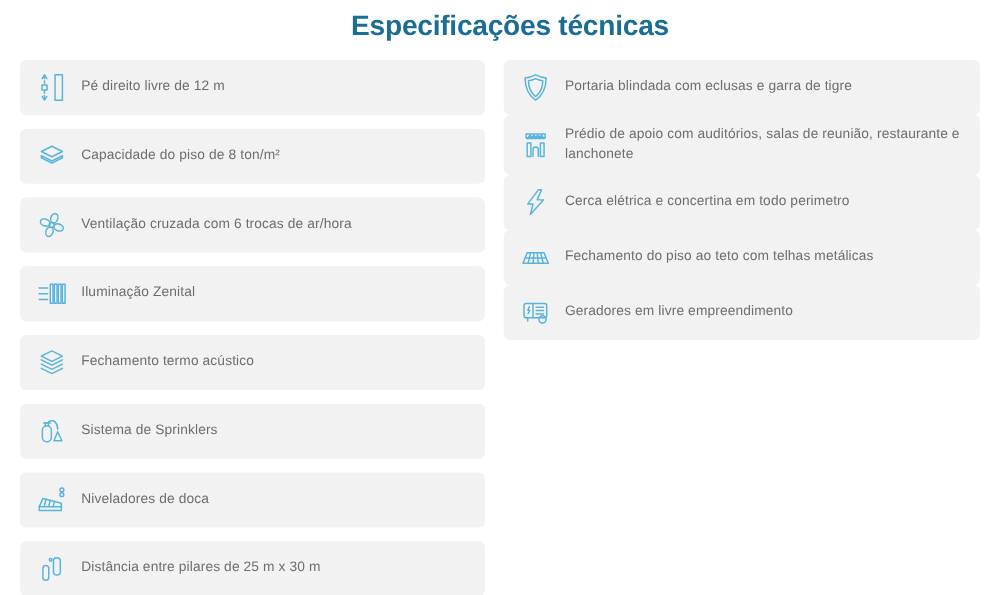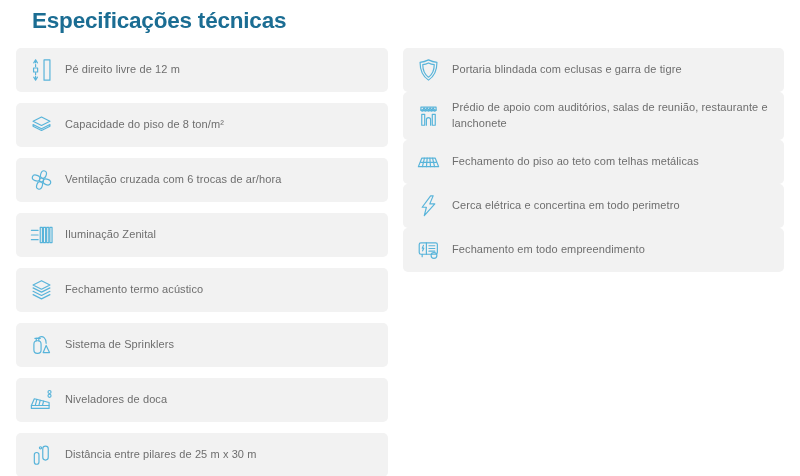--- a/index.html
+++ b/index.html
@@ -3,21 +3,21 @@
 <meta charset="utf-8">
 <style>
   html,body{margin:0;padding:0;}
   body{
     width:800px;height:476px;overflow:hidden;background:#ffffff;
     font-family:"Liberation Sans",sans-serif;
   }
   .wrap{padding:6px 16px 0 16px;}
   .page-title{
     font-size:22.5px;font-weight:bold;color:#1b6d93;
-    margin:2px 0 14px 16px;letter-spacing:-0.2px;
+    margin:2px 0 14px 16px;letter-spacing:-0.2px;text-align:center;
   }
   .cols{display:flex;gap:15px;align-items:stretch;}
   .col{display:flex;flex-direction:column;}
   .col-left{width:372px;gap:11px;text-align:center;}
   .col-right{width:381px;}
   .card{
     background:#f2f2f2;border-radius:5px;
     display:flex;align-items:center;gap:10px;
     padding:8px 8px 8px 12px;min-height:43px;box-sizing:border-box;
   }
@@ -160,47 +160,47 @@
             <path d="M8 14 V27 H11.5 V14 Z M20.5 14 V27 H24 V14 Z"></path>
             <path d="M13.5 27 V20.5 a2.5 2.5 0 0 1 5 0 V27"></path>
           </svg>
         </span>
         <span class="label">Prédio de apoio com auditórios, salas de reunião, restaurante e lanchonete</span>
       </div>
 
       <div class="card">
         <span class="icon">
           <svg viewBox="0 0 32 32" class="ic">
+            <path d="M18.5 4 L8.5 17.5 H13.5 L11 27.5 L23.5 13.5 H17.5 L21.5 4 Z"></path>
+          </svg>
+        </span>
+        <span class="label">Cerca elétrica e concertina em todo perimetro</span>
+      </div>
+
+      <div class="card">
+        <span class="icon">
+          <svg viewBox="0 0 32 32" class="ic">
             <path d="M8 11.5 H24 L28 21.5 H4 Z"></path>
             <path d="M11.2 11.5 L8.8 21.5 M14.4 11.5 L13.6 21.5 M17.6 11.5 L18.4 21.5 M20.8 11.5 L23.2 21.5"></path>
             <path d="M6.8 16.5 H25.2"></path>
           </svg>
         </span>
         <span class="label">Fechamento do piso ao teto com telhas metálicas</span>
-      </div>
-
-      <div class="card">
-        <span class="icon">
-          <svg viewBox="0 0 32 32" class="ic">
-            <path d="M18.5 4 L8.5 17.5 H13.5 L11 27.5 L23.5 13.5 H17.5 L21.5 4 Z"></path>
-          </svg>
-        </span>
-        <span class="label">Cerca elétrica e concertina em todo perimetro</span>
       </div>
 
       <div class="card">
         <span class="icon">
           <svg viewBox="0 0 32 32" class="ic">
             <rect x="5" y="7.5" width="21.5" height="13.5" rx="2"></rect>
             <path d="M13.5 7.5 V21"></path>
             <path d="M10 10.5 L8.6 13.8 H10.4 L9 17"></path>
             <path d="M16.5 11 H23.5 M16.5 14.2 H23.5 M16.5 17.4 H23.5"></path>
             <circle cx="22.5" cy="22.5" r="3.4"></circle>
             <path d="M8.5 21 V24"></path>
           </svg>
         </span>
-        <span class="label">Fechamento em todo empreendimento</span>
+        <span class="label">Geradores em livre empreendimento</span>
       </div>
 
 
     </div>
   </div>
 </div>
 
 </body></html>

